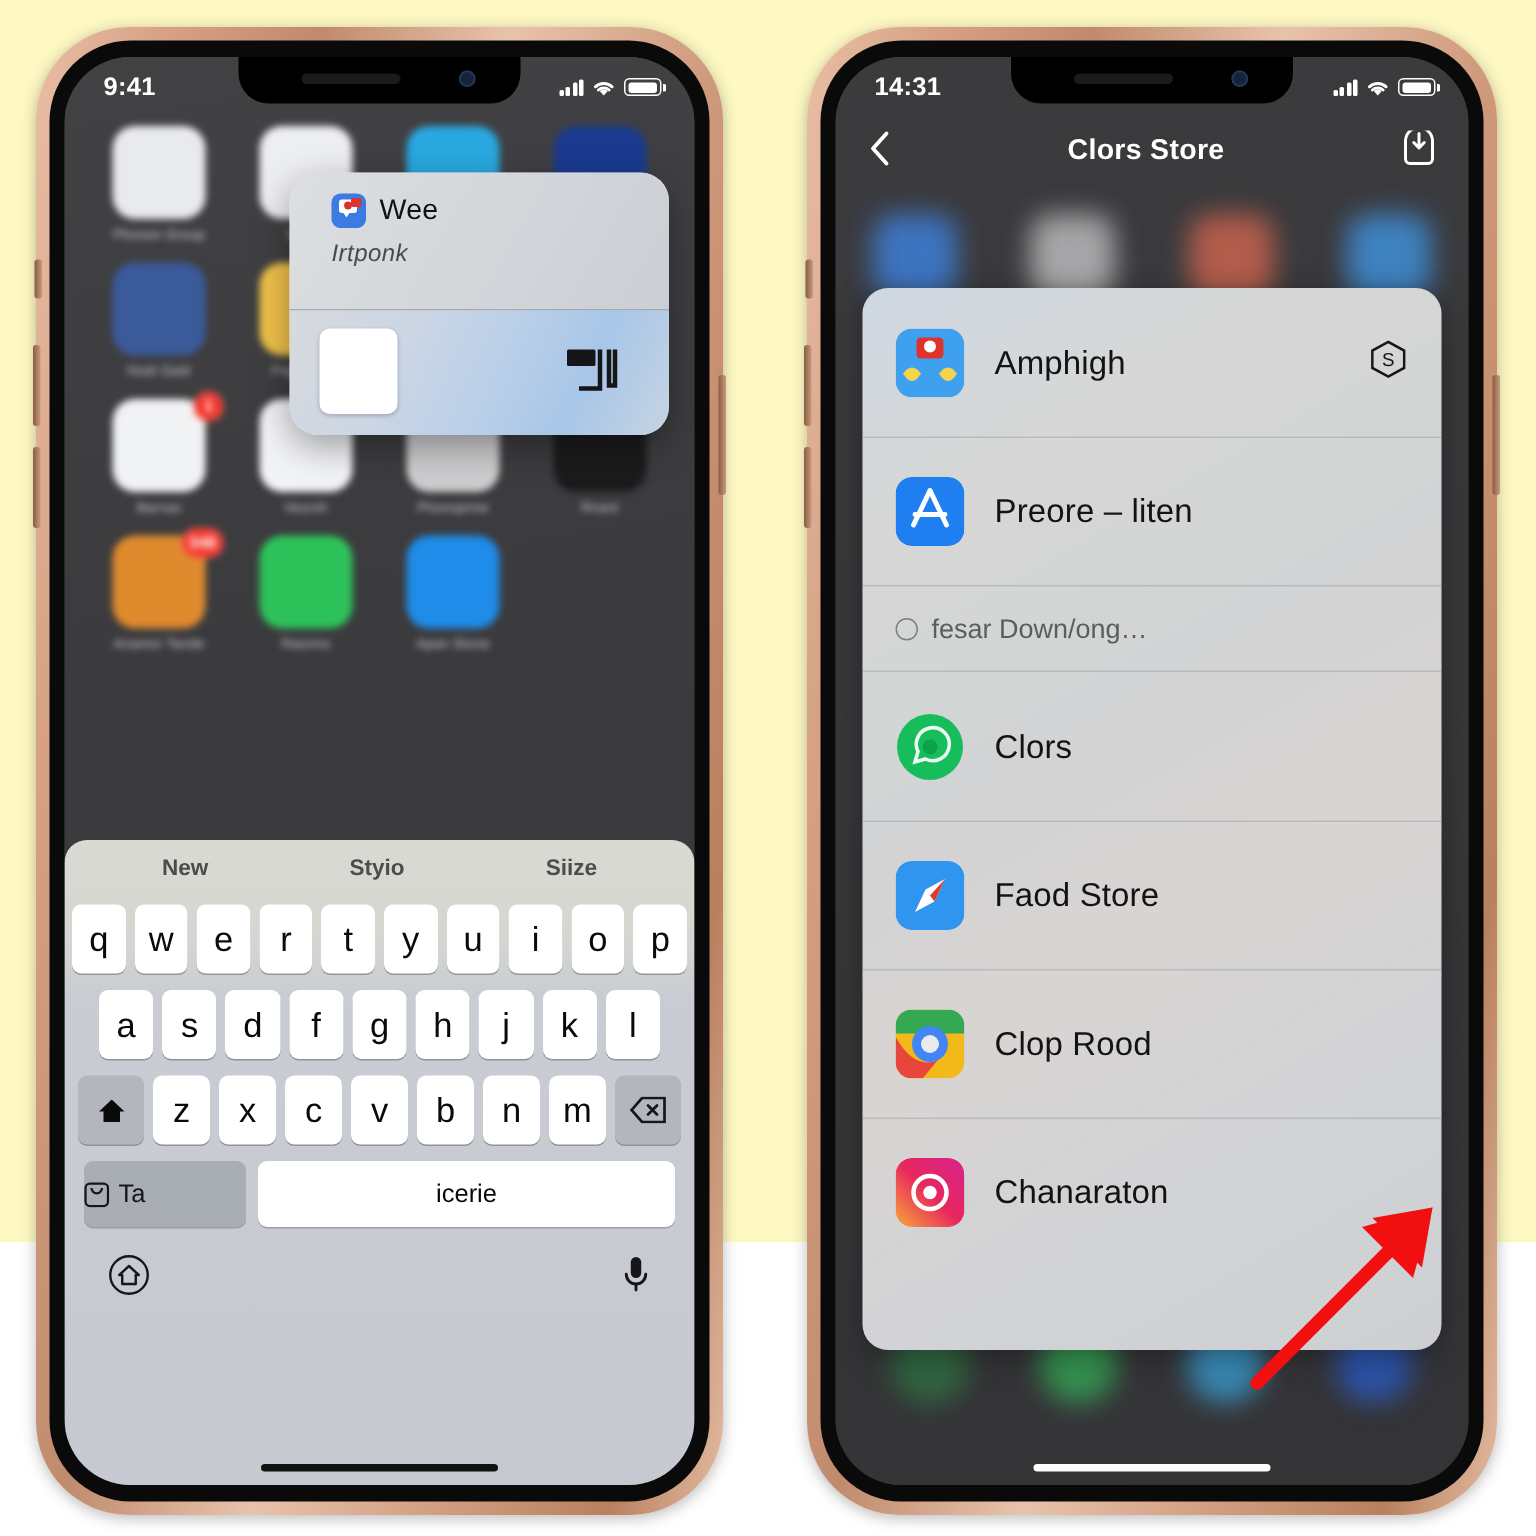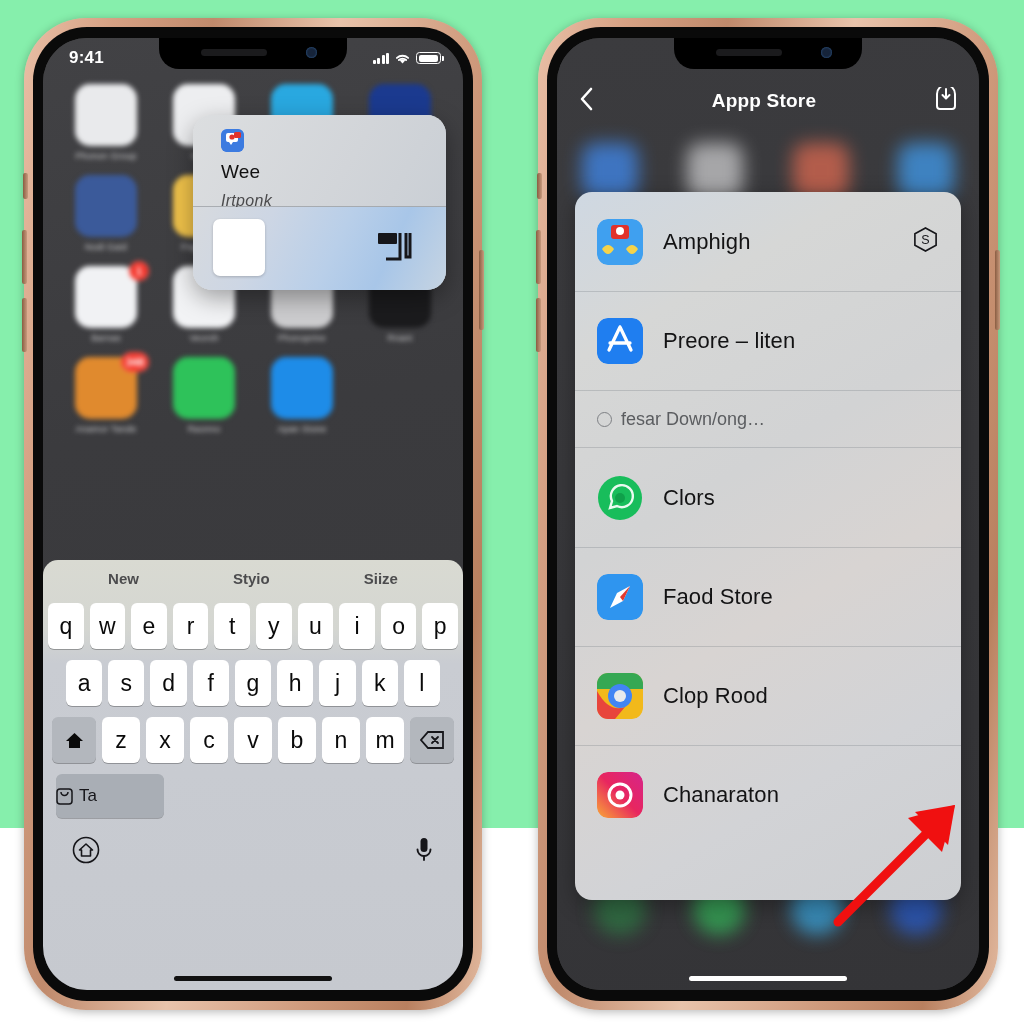--- a/index.html
+++ b/index.html
@@ -2,21 +2,21 @@
 <html><head>
 <meta charset="utf-8">
 <style>
   * { box-sizing: border-box; margin: 0; padding: 0; }
   html, body {
     width: 1024px; height: 1024px;
     background: #ffffff;
     font-family: "Liberation Sans", sans-serif;
     overflow: hidden;
   }
-  .stage { position: relative; width: 1024px; height: 828px; background: #86efac; }
+  .stage { position: relative; width: 1024px; height: 828px; background: #fef9c3; }
 
   
   .phone {
     position: absolute;
     border-radius: 62px;
     background: linear-gradient(100deg,#e9bfa6 0%,#d6a184 14%,#c08a6c 30%,#e8c3ab 50%,#cf9a7c 72%,#b9805f 88%,#e3bba1 100%);
     padding: 9px;
     box-shadow: 0 2px 10px rgba(0,0,0,.28);
   }
   .phone-inner {
@@ -93,21 +93,21 @@
 
   
   .popup-card {
     position: absolute; left: 150px; top: 77px; width: 253px; height: 175px;
     border-radius: 19px; overflow: hidden; z-index: 20;
     background: linear-gradient(135deg,#d8dadc 0%,#cfd3d7 40%,#c7ccd2 100%);
     box-shadow: 0 8px 24px rgba(0,0,0,.35);
   }
   .popup-top { height: 91px; padding: 14px 0 0 28px; position: relative;
     background: linear-gradient(120deg,#dcdee0,#d2d5d9 60%,#cacfd5); }
-  .popup-app-row { display:flex; align-items:flex-start; gap:9px;flex-direction:column; }
+  .popup-app-row { display:flex; align-items:flex-end; gap:9px; }
   .popup-app-icon { width:23px;height:23px;border-radius:6px; position:relative; overflow:hidden;
     background: linear-gradient(160deg,#4f8ff7,#2f6fe0);}
   .popup-app-name { font-size:19px; color:#111; letter-spacing:.2px;}
   .popup-sub { font-style: italic; font-size:16px; color:#4a4a4c; margin-top:9px; letter-spacing:.3px;}
   .popup-divider { height:1px; background: rgba(120,125,130,.45);}
   .popup-bottom { position:relative; height: 83px;
     background: linear-gradient(115deg,#d7dade 0%,#cdd6e4 28%,#b9cfe9 55%,#a8c6e8 75%,#c6d4e2 100%); }
   .notes-icon { position:absolute; left:20px; top:12px; width:52px; height:57px; border-radius:7px;
     background:#fff; overflow:hidden; box-shadow:0 1px 3px rgba(0,0,0,.2);}
   .notes-icon .bar { height:13px; background: linear-gradient(180deg,#fcc018,#f0ab0a);}
@@ -377,20 +377,21 @@
               </span>
             </div>
             <div class="kb-bottom">
               <span class="kb-fn left">
                 <svg width="17" height="17" viewBox="0 0 17 17">
                   <rect x="1" y="1" width="15" height="15" rx="3" fill="none" stroke="#16161a" stroke-width="1.5"></rect>
                   <path d="M5 4 a2.6 2.6 0 0 0 7 0" fill="none" stroke="#16161a" stroke-width="1.5"></path>
                 </svg>
                 <span>Ta</span>
               </span>
+              <span class="kb-space">icerie</span>
             </div>
             <div class="kb-footer">
               <span>
                 <svg width="28" height="28" viewBox="0 0 28 28">
                   <circle cx="14" cy="14" r="12.5" fill="none" stroke="#16161a" stroke-width="1.6"></circle>
                   <path d="M7.5 14 L14 8 L20.5 14 L18.5 14 L18.5 20 L9.5 20 L9.5 14 Z" fill="none" stroke="#16161a" stroke-width="1.6" stroke-linejoin="round"></path>
                 </svg>
               </span>
               <span>
                 <svg width="20" height="28" viewBox="0 0 20 28">
@@ -429,28 +430,47 @@
           <div style="background:#2f7a45"></div>
           <div style="background:#35b45a"></div>
           <div style="background:#3aa7e0"></div>
           <div style="background:#2a5fd0"></div>
         </div>
 
         <div class="notch">
           <div class="notch-speaker"></div>
           <div class="notch-cam"></div>
         </div>
+        <div class="statusbar">
+          <span>14:31</span>
+          <span class="status-right">
+            <span class="sig">
+                <i></i>
+                <i></i>
+                <i></i>
+                <i></i>
+              </span>
+            <svg width="17" height="13" viewBox="0 0 17 13">
+              <path d="M8.5 11.6 L5.8 8.6 a4 4 0 0 1 5.4 0 Z" fill="#fff"></path>
+              <path d="M2.9 5.9 a8.2 8.2 0 0 1 11.2 0" stroke="#fff" stroke-width="1.9" fill="none" stroke-linecap="round"></path>
+              <path d="M4.9 8.0 a5.4 5.4 0 0 1 7.2 0" stroke="#fff" stroke-width="1.9" fill="none" stroke-linecap="round"></path>
+            </svg>
+            <span class="batt">
+                <i></i>
+              </span>
+          </span>
+        </div>
 
         <div class="r-navbar">
           <span class="r-back">
             <svg width="14" height="24" viewBox="0 0 14 24">
                 <path d="M12 2 L3 12 L12 22" stroke="#fff" stroke-width="2.6" fill="none" stroke-linecap="round" stroke-linejoin="round"></path>
               </svg>
           </span>
-          <span class="r-title">Appp Store</span>
+          <span class="r-title">Clors Store</span>
           <span>
             <svg width="22" height="24" viewBox="0 0 22 24">
               <path d="M2 7 L2 19 a3 3 0 0 0 3 3 L17 22 a3 3 0 0 0 3 -3 L20 7 a5 5 0 0 0 -18 0 Z" fill="none" stroke="#fff" stroke-width="2"></path>
               <path d="M11 2 L11 11 M7.5 8 L11 11.6 L14.5 8" stroke="#fff" stroke-width="2" fill="none" stroke-linecap="round" stroke-linejoin="round"></path>
             </svg>
           </span>
         </div>
 
         <div class="r-list" id="right-list">
             <div class="r-item">

